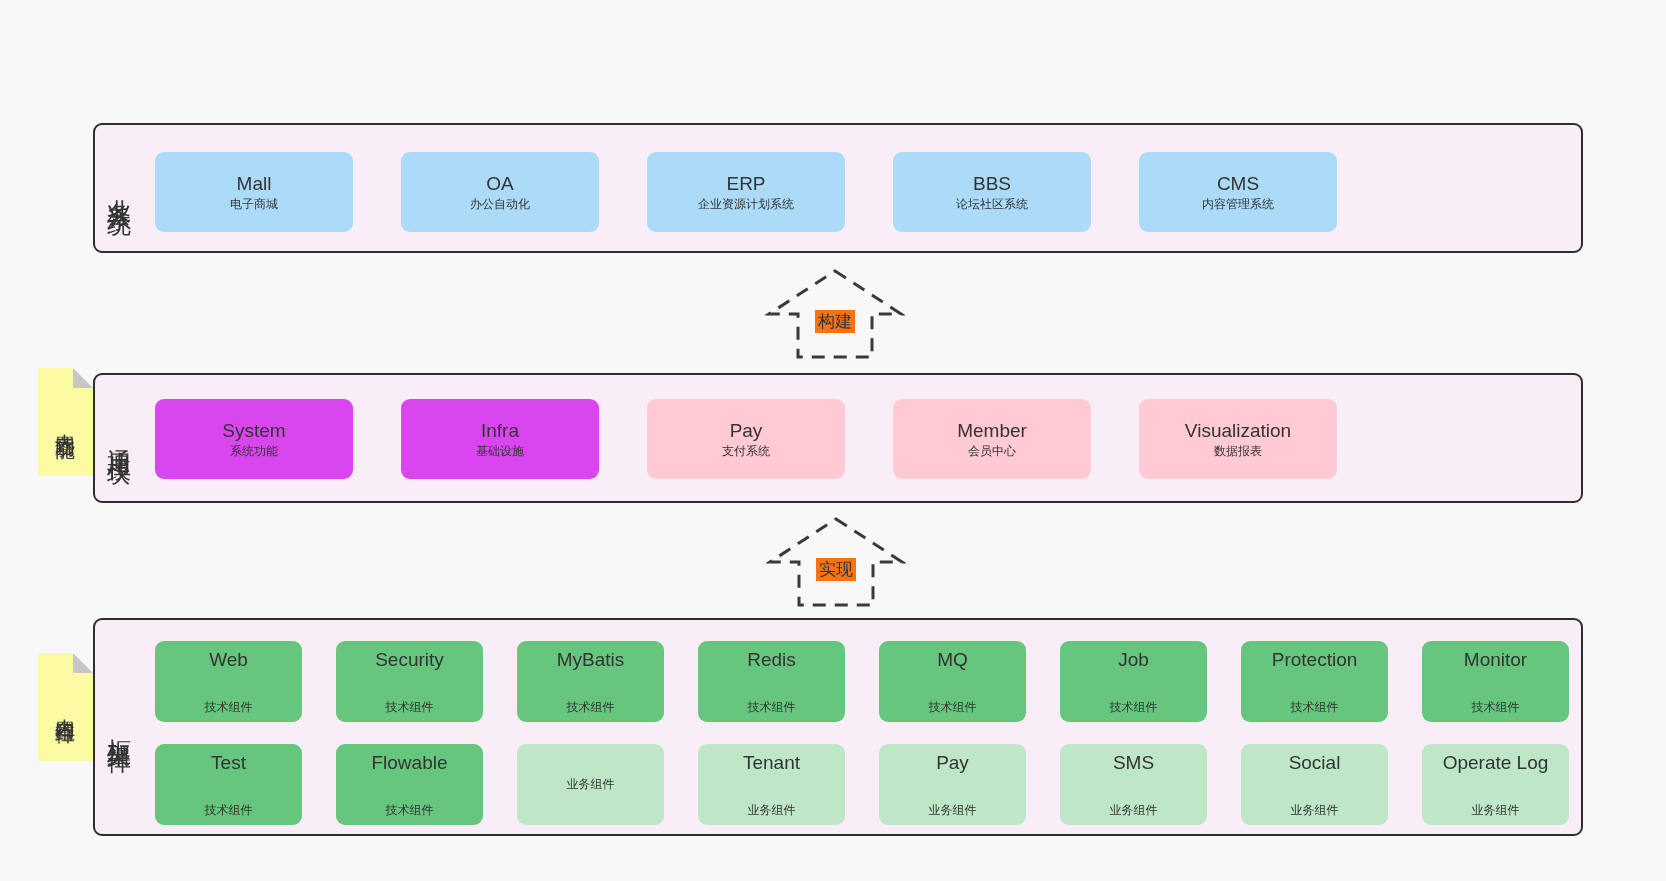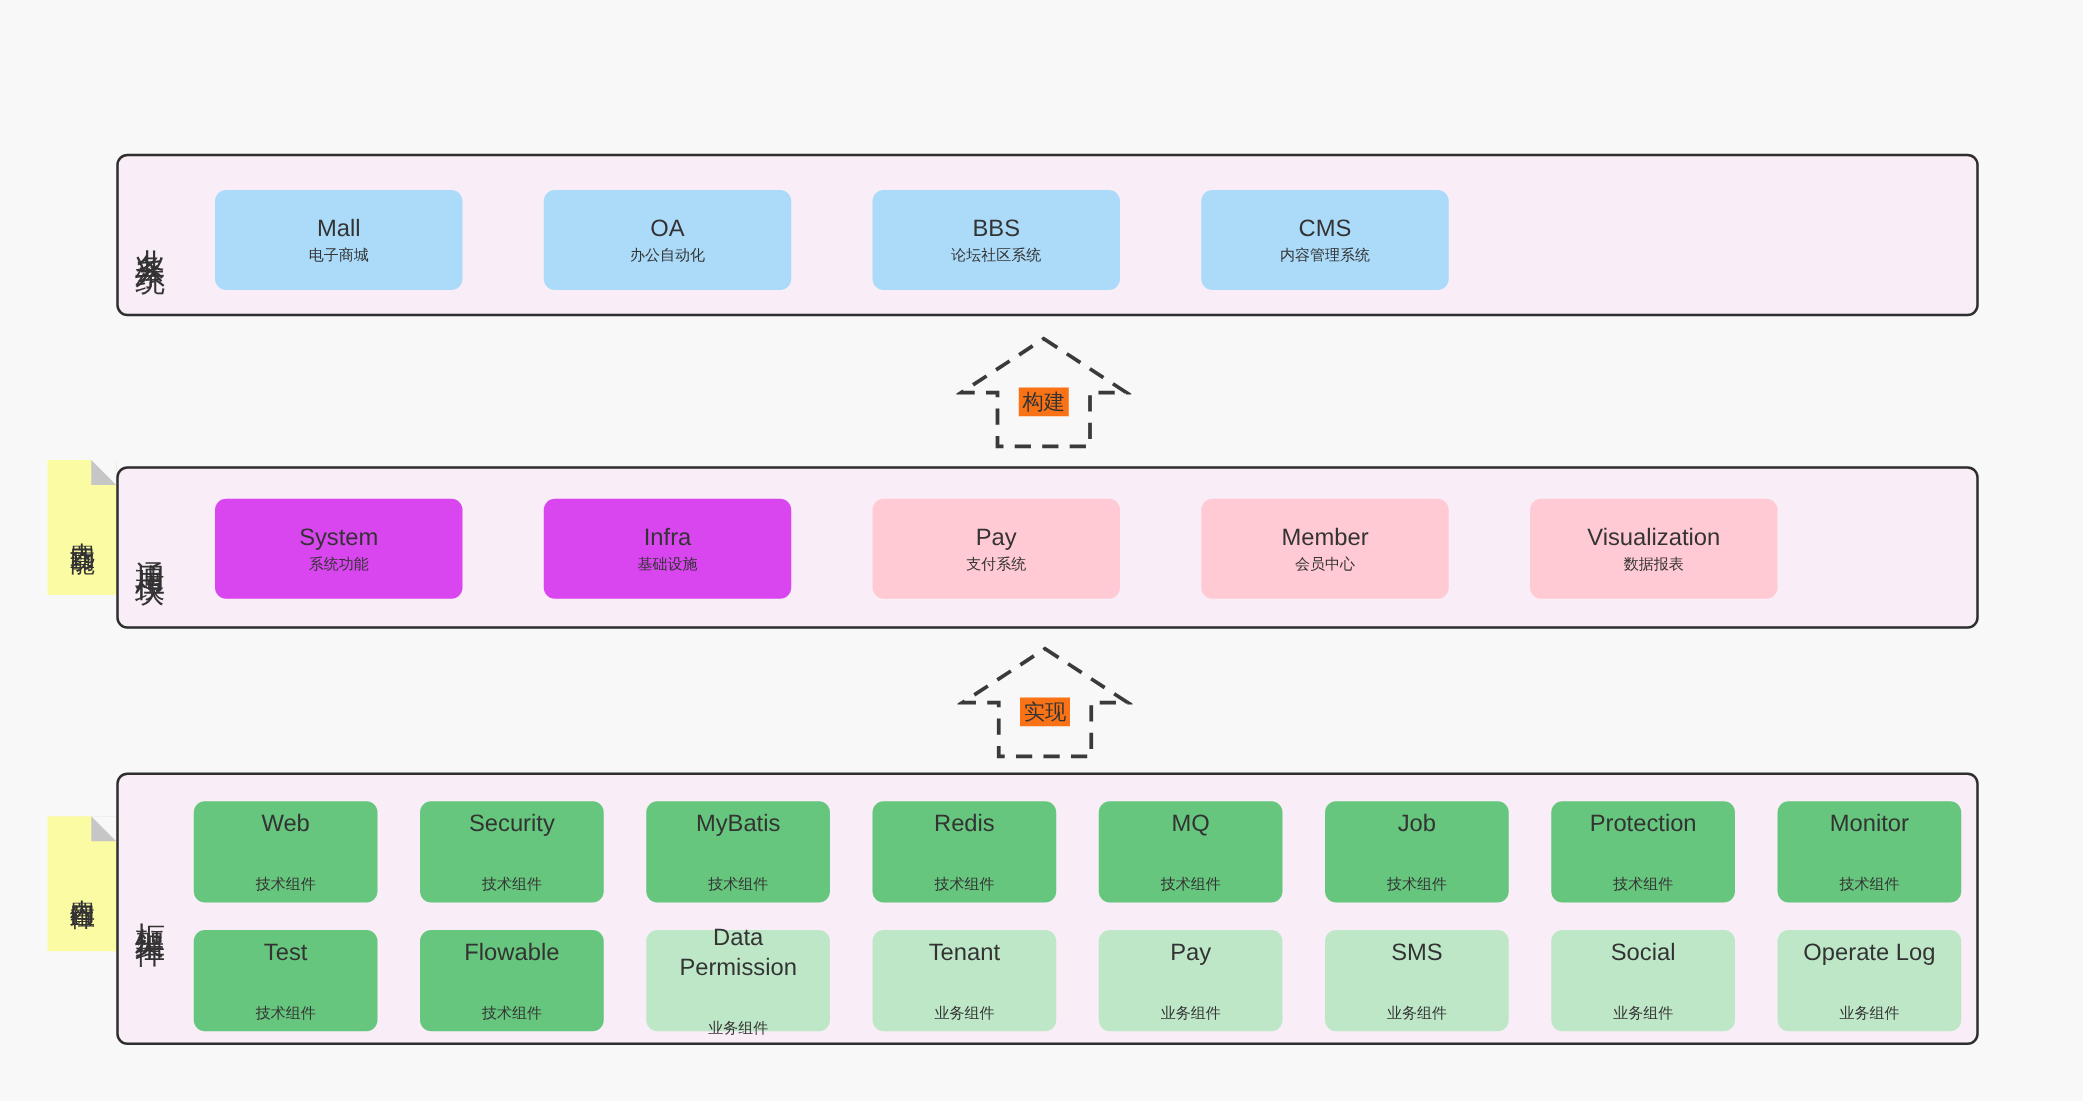--- a/index.html
+++ b/index.html
@@ -20,21 +20,21 @@
   .row { position:absolute; left:60px; display:flex; }
   .row.six   { gap:48px; }
   .row.eight { gap:34px; }
   .band-business  .row { top:27px; }
   .band-modules   .row { top:24px; }
   .band-framework .row.r1 { top:21px; }
   .band-framework .row.r2 { top:124px; }
 
   .box { border-radius:9px; display:flex; flex-direction:column; justify-content:center;
          align-items:center; text-align:center; line-height:1.3; padding:2px 5px; }
-  .six   .box { width:198px; height:80px;margin-left:17px; }
+  .six   .box { width:198px; height:80px; }
   .eight .box { width:147px; height:81px;gap:27px; }
   .box .en { font-size:19px; }
   .box .cn { font-size:12px; }
   .blue   { background:#abdbf8; }
   .red    { background:#d946ef; }
   .pink   { background:#ffcad3; }
   .gdark  { background:#66c67e; }
   .glight { background:#bee7c8; }
 
   .tab { position:absolute; left:38px; width:55px; height:108px; background:#fbfba4;
@@ -72,20 +72,24 @@
     <div class="row six">
       <div class="box blue">
         <span class="en">Mall</span>
         <span class="cn">电子商城</span>
       </div>
       <div class="box blue">
         <span class="en">OA</span>
         <span class="cn">办公自动化</span>
       </div>
       <div class="box blue">
+        <span class="en">ERP</span>
+        <span class="cn">企业资源计划系统</span>
+      </div>
+      <div class="box blue">
         <span class="en">BBS</span>
         <span class="cn">论坛社区系统</span>
       </div>
       <div class="box blue">
         <span class="en">CMS</span>
         <span class="cn">内容管理系统</span>
       </div>
     </div>
   </div>
 
@@ -168,21 +172,20 @@
     <div class="row eight r2">
       <div class="box gdark">
         <span class="en">Test</span>
         <span class="cn">技术组件</span>
       </div>
       <div class="box gdark">
         <span class="en">Flowable</span>
         <span class="cn">技术组件</span>
       </div>
       <div class="box glight">
-        <span class="en">Data Permission</span>
         <span class="cn">业务组件</span>
       </div>
       <div class="box glight">
         <span class="en">Tenant</span>
         <span class="cn">业务组件</span>
       </div>
       <div class="box glight">
         <span class="en">Pay</span>
         <span class="cn">业务组件</span>
       </div>

